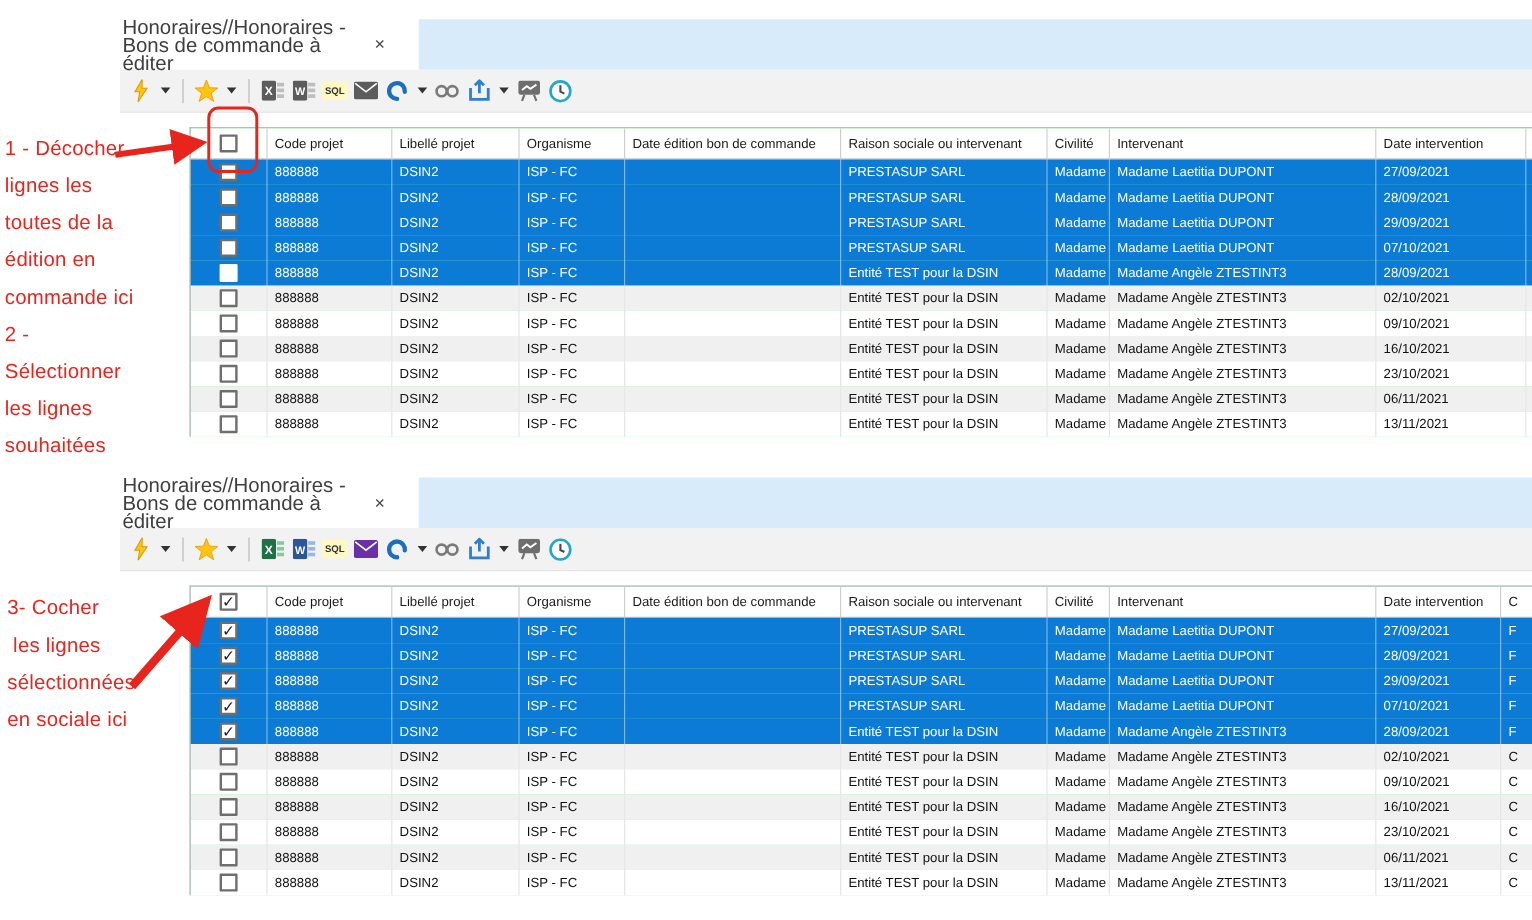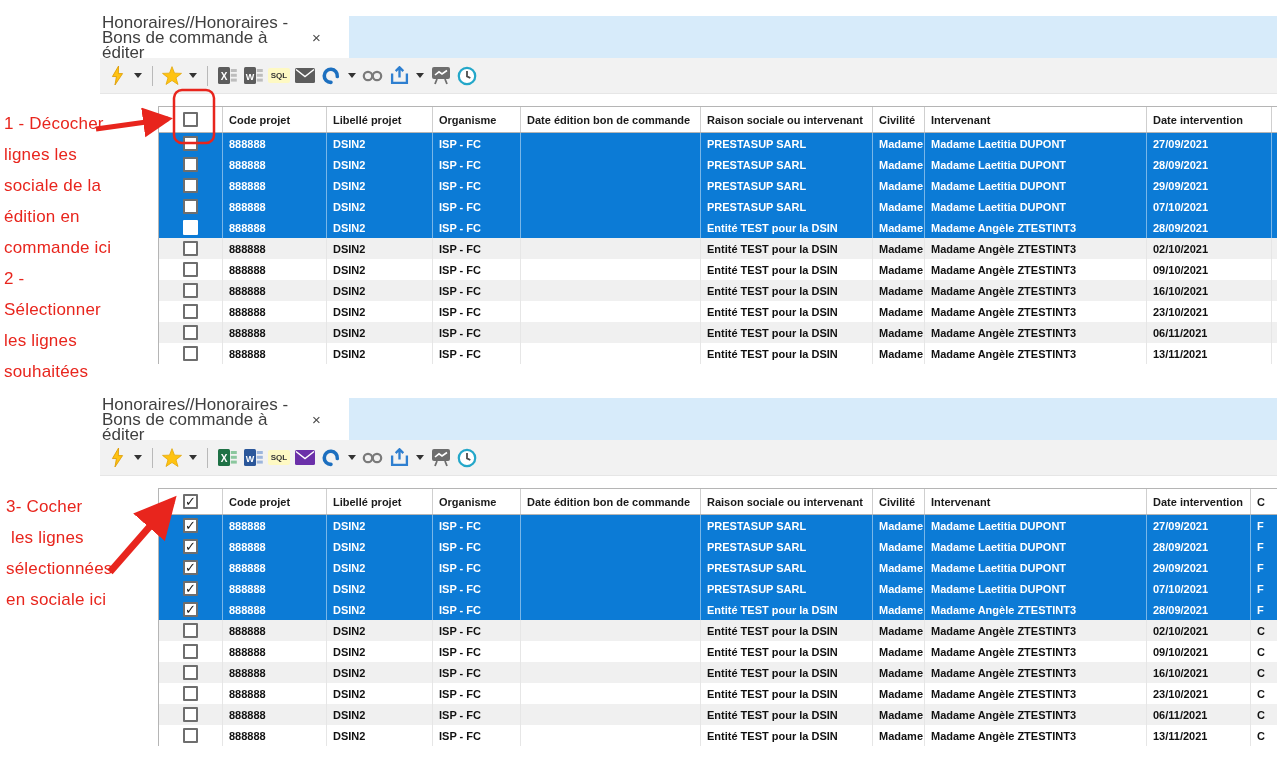--- a/index.html
+++ b/index.html
@@ -35,21 +35,21 @@
            border-top:5px solid #333; }
   .sqlbadge { background:#fef9c3; color:#333; font-size:8px; font-weight:bold; padding:3px 3px;
               border-radius:2px; letter-spacing:0; }
   .toolbar .office-excel { fill:#1E7145; }
   .toolbar .office-word  { fill:#2B579A; }
   .toolbar .office-mail  { fill:#6B30A9; }
   .toolbar.muted .office-excel, .toolbar.muted .office-word, .toolbar.muted .office-mail { fill:#5c5c5c; }
 
   
   .grid { margin:12px 0 0 58px; border-top:1px solid #b5b5b5; border-left:1px solid #b5b5b5;
-          font-size:11px; color:#111; background:#86efac;font-weight:bold; }
+          font-size:11px; color:#111; background:#86efac; }
   .t1 .thead, .t1 .tr { display:grid; grid-template-columns:64px 104px 106px 88px 180px 172px 52px 222px 125px; }
   .t2 .thead, .t2 .tr { display:grid; grid-template-columns:64px 104px 106px 88px 180px 172px 52px 222px 104px 40px; }
   .thead { height:26px; background:#ffffff; border-bottom:1px solid #b5b5b5; }
   .th { display:flex; align-items:center; padding-left:6px; border-right:1px solid #cfcfcf;
         color:#1a1a1a; overflow:hidden; white-space:nowrap; }
   .tr { height:21px; background:#ffffff;text-align:center; }
   .tr.alt { background:#f0f0f0; }
   .tr.sel { background:#0c7bd6; color:#ffffff; }
   .td { display:flex; align-items:center; padding-left:6px; border-right:1px solid #e6e6e6;
         overflow:hidden; white-space:nowrap; }
@@ -61,21 +61,21 @@
         display:flex; align-items:center; justify-content:center; }
   .cb.blank { border-color:#ffffff; }
   .cb.checked::after { content:"✓"; font-size:13px; font-weight:bold; color:#1d1d1d; line-height:10px; }
 </style>
 </head>
 <body>
 
 <div class="annotation" style="left:4px; top:108px;">
     <div class="ann-line">1 - Décocher</div>
     <div class="ann-line">lignes les</div>
-    <div class="ann-line">sociale de la</div>
+    <div class="ann-line">toutes de la</div>
     <div class="ann-line">édition en</div>
     <div class="ann-line">commande ici</div>
     <div class="ann-line">2 -</div>
     <div class="ann-line">Sélectionner</div>
     <div class="ann-line">les lignes</div>
     <div class="ann-line">souhaitées</div>
   </div>
 <div class="annotation" style="left:6px; top:491px;">
     <div class="ann-line">3- Cocher</div>
     <div class="ann-line"> les lignes</div>

